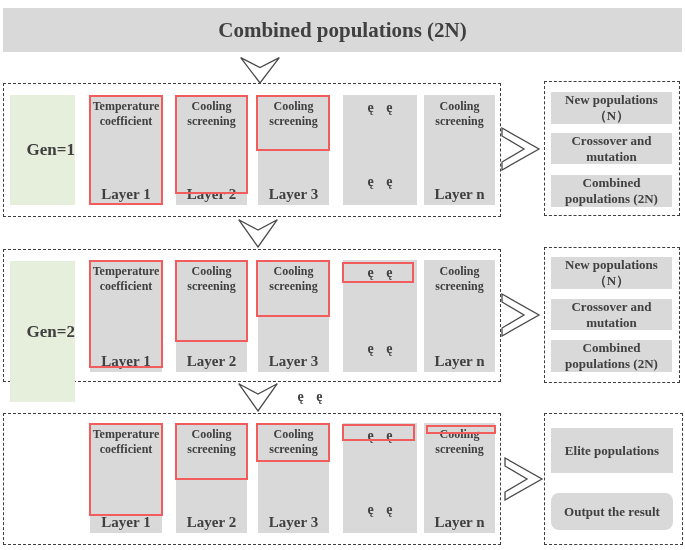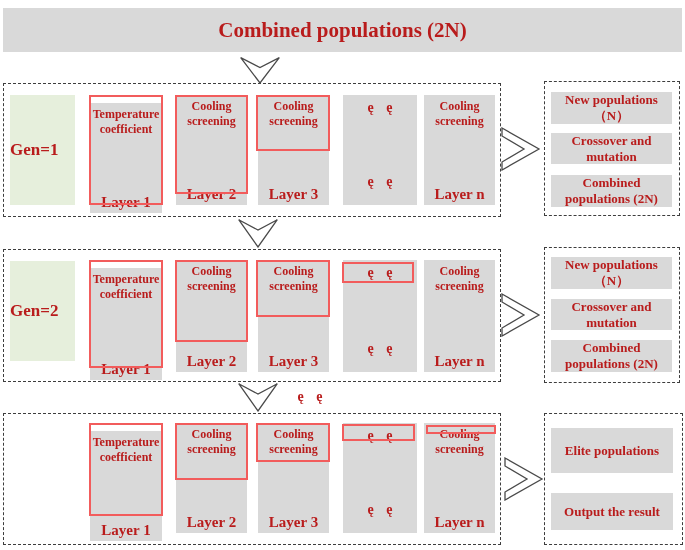--- a/index.html
+++ b/index.html
@@ -1,47 +1,47 @@
 <!DOCTYPE html>
 <html><head>
 <meta charset="utf-8">
 <style>
   html,body{margin:0;padding:0;background:#ffffff;}
   #canvas{
     position:relative;width:685px;height:550px;background:#ffffff;
-    font-family:"Liberation Serif","DejaVu Serif",serif;font-weight:700;color:#b91c1c;
+    font-family:"Liberation Serif","DejaVu Serif",serif;font-weight:700;color:#404040;
     overflow:hidden;
   }
   #canvas *{box-sizing:border-box;}
 
   
   .hdr{position:absolute;left:3px;top:8px;width:679px;height:44px;background:#d9d9d9;
        text-align:center;line-height:44px;font-size:21px;}
 
   
   .frame{position:absolute;border:1.5px dashed #3d3d3d;background:transparent;}
   .f0{left:3px;top:83px;width:498px;height:134px;}
   .f1{left:3px;top:249px;width:498px;height:133px;}
   .f2{left:3px;top:413px;width:498px;height:132px;}
   .rf0{left:544px;top:81px;width:136px;height:135px;}
   .rf1{left:544px;top:247px;width:136px;height:136px;}
   .rf2{left:544px;top:413px;width:139px;height:132px;}
 
   
-  .genbox{position:absolute;background:#e6efdc;display:flex;align-items:center;justify-content:flex-start;font-size:17px;}
+  .genbox{position:absolute;background:#e6efdc;display:flex;align-items:center;justify-content:flex-end;font-size:17px;}
   .g0{left:10px;top:95px;width:65px;height:110px;}
-  .g1{left:10px;top:261px;width:65px;height:100px;}
+  .g1{left:10px;top:261px;width:65px;height:141px;}
   .g2{left:10px;top:423px;width:65px;height:110px;}
 
   
   .col{position:absolute;background:#d9d9d9;}
   .col.r0{top:95px;height:110px;}
   .col.r1{top:260px;height:112px;}
   .col.r2{top:423px;height:110px;}
-  .c0{left:90px;width:72px;margin-top:8px;}
+  .c0{left:90px;width:72px;}
   .c1{left:176px;width:71px;}
   .c2{left:258px;width:71px;}
   .c3{left:343px;width:74px;}
   .c4{left:424px;width:71px;}
   .ct{margin-top:4px;padding:0 1px;text-align:center;font-size:12px;line-height:1.25;}
   .cl{position:absolute;bottom:2px;left:0;right:0;text-align:center;font-size:15px;}
   .dots{position:absolute;left:0;right:0;text-align:center;font-size:14px;word-spacing:9px;}
   .dtop{top:5px;}
   .dbot{top:72%;}
 
@@ -63,21 +63,21 @@
   
   .res{position:absolute;background:#d9d9d9;display:flex;align-items:center;justify-content:center;
        text-align:center;font-size:13px;line-height:1.2;padding:1px 2px;}
   .r0b0{left:551px;top:92px;width:121px;height:32px;}
   .r0b1{left:551px;top:133px;width:121px;height:31px;}
   .r0b2{left:551px;top:175px;width:121px;height:32px;}
   .r1b0{left:551px;top:257px;width:121px;height:32px;}
   .r1b1{left:551px;top:299px;width:121px;height:31px;}
   .r1b2{left:551px;top:340px;width:121px;height:32px;}
   .r2b0{left:551px;top:428px;width:122px;height:45px;}
-  .r2b1{left:551px;top:493px;width:122px;height:37px;}
+  .r2b1{left:551px;top:493px;width:122px;height:37px;border-radius:8px;}
 
   
   .darr{position:absolute;z-index:6;}
   .da0{left:240px;top:57px;}
   .da1{left:238px;top:219px;}
   .da2{left:238px;top:383px;}
   .rarr{position:absolute;z-index:6;}
   .a0{left:501px;top:127px;}
   .a1{left:501px;top:293px;}
   .a2{left:504px;top:457px;}

